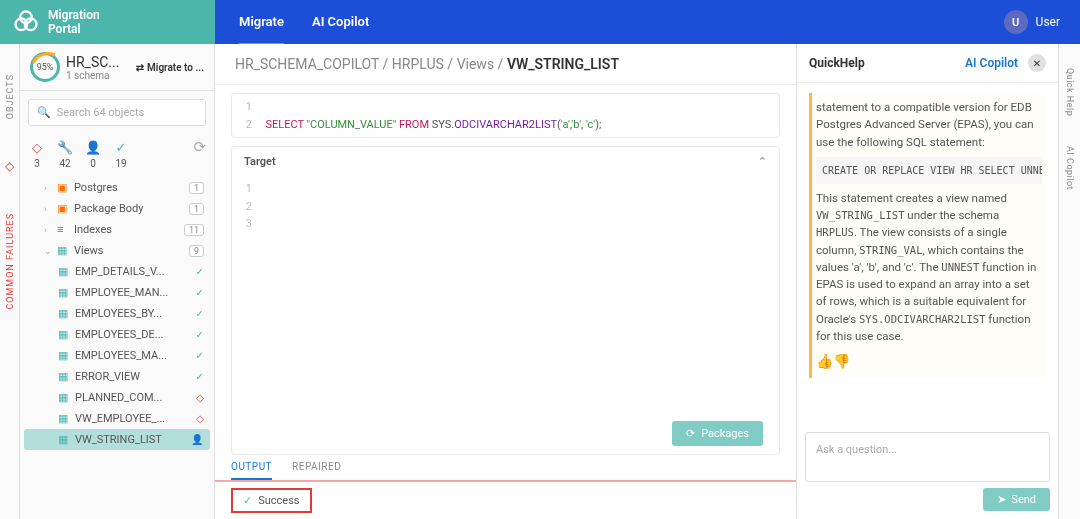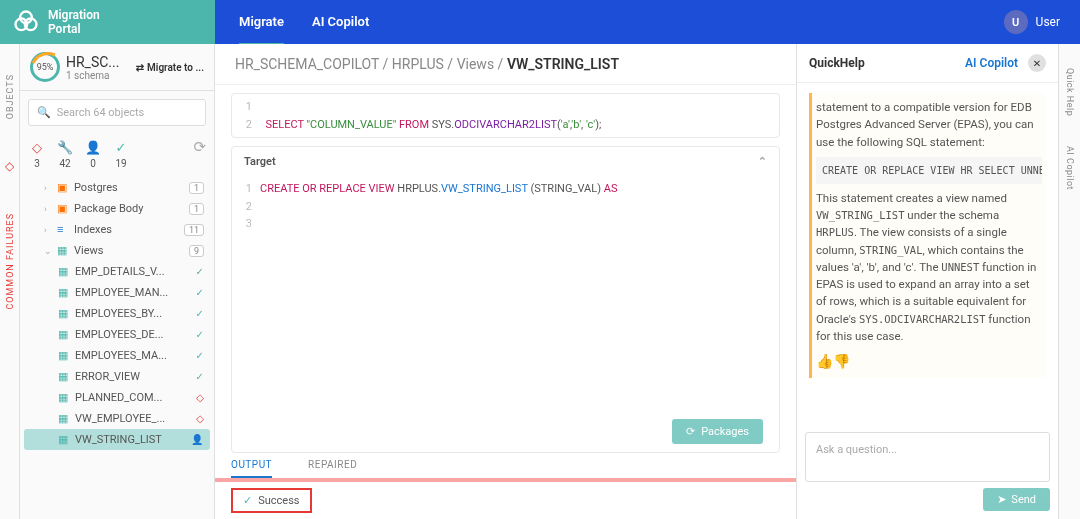--- a/index.html
+++ b/index.html
@@ -53,21 +53,21 @@
 .code{white-space:pre}
 .kw{color:#c2185b}
 .id{color:#1976d2}
 .str{color:#388e3c}
 .func{color:#7b1fa2}
 .pn{color:#555}
 .target-panel{flex:1;display:flex;flex-direction:column}
 .target-code{flex:1}
 .reassess-area{padding:8px 16px;text-align:right}
 .reassess-btn{background:#80cbc4;color:#fff;border:none;padding:6px 14px;border-radius:3px;font-size:11px;cursor:pointer;display:inline-flex;align-items:center;gap:6px}
-.output-tabs{display:flex;gap:36px;padding:0 16px;border-bottom:4px solid #fca5a5}
+.output-tabs{display:flex;gap:20px;padding:0 16px;border-bottom:2px solid #fca5a5}
 .output-tab{padding:6px 0;font-size:10px;color:#888;cursor:pointer;letter-spacing:0.5px}
 .output-tab.active{color:#1976d2;border-bottom:2px solid #1976d2}
 .output-body{padding:6px 16px}
 .success-msg{display:inline-flex;align-items:center;gap:6px;padding:4px 10px;border:2px solid #e53935;font-size:11px;color:#555}
 .right-panel{width:262px;border-left:1px solid #e0e0e0;display:flex;flex-direction:column;background:#fff}
 .right-head{display:flex;padding:10px 12px;border-bottom:1px solid #eee;align-items:center}
 .rh-title{font-weight:700;font-size:12px;color:#333}
 .rh-tab{margin-left:auto;color:#1976d2;font-size:12px;font-weight:600;cursor:pointer}
 .close-x{margin-left:10px;width:18px;height:18px;border-radius:50%;background:#e0e0e0;display:flex;align-items:center;justify-content:center;font-size:10px;cursor:pointer}
 .chat-body{flex:1;overflow-y:auto;padding:10px 12px;font-size:11.5px;line-height:1.5;color:#555}
@@ -243,21 +243,20 @@
     </div>
 
     <div class="panel target-panel">
       <div class="panel-head">
           <span>Target</span>
           <span class="chev">⌃</span>
         </div>
       <div class="code-block target-code">
         <div class="code-line">
             <span class="gutter">1</span>
-            <span class="code"><span class="kw">CREATE OR REPLACE VIEW </span><span class="pn">HRPLUS</span><span class="id">.</span><span class="id">VW_STRING_LIST</span><span class="pn"> (STRING_VAL</span><span class="pn">) </span><span class="kw">AS</span></span>
           </div>
         <div class="code-line">
             <span class="gutter">2</span>
           </div>
         <div class="code-line">
             <span class="gutter">3</span>
             <span class="code"></span>
           </div>
       </div>
       <div class="reassess-area"><button class="reassess-btn">

